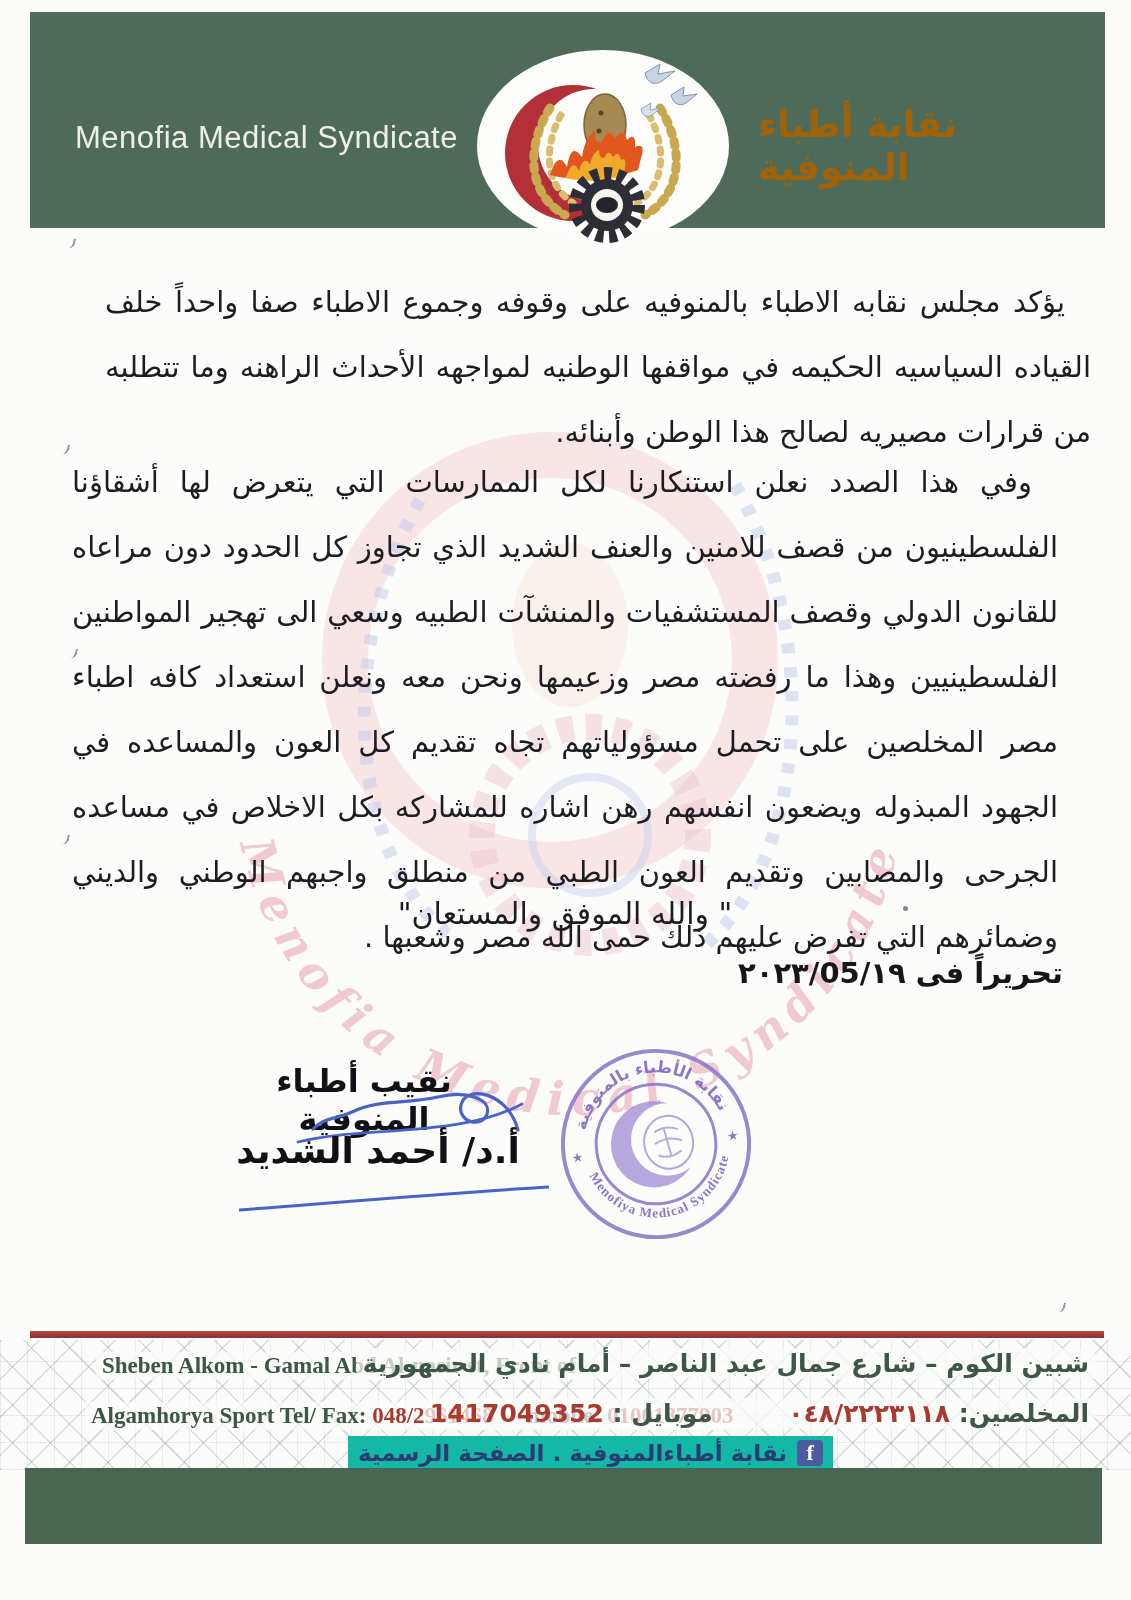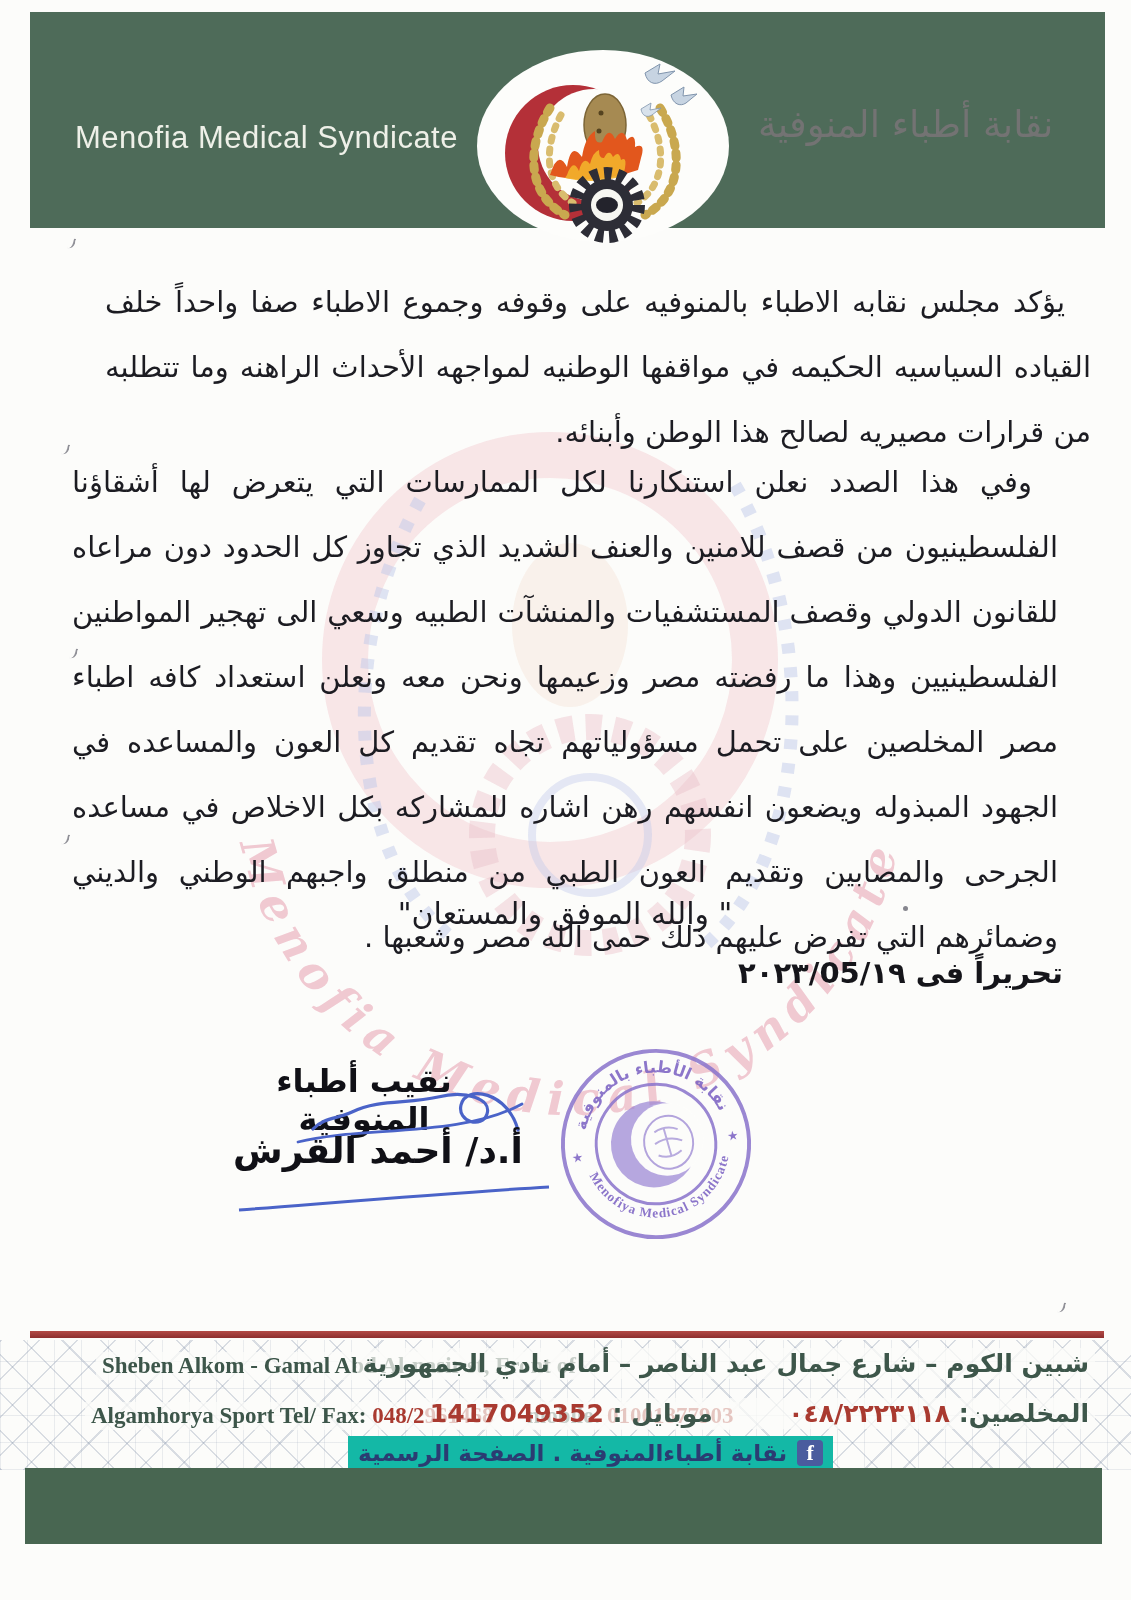--- a/index.html
+++ b/index.html
@@ -13,21 +13,21 @@
 
   
   #header-band { left:30px; top:12px; width:1075px; height:216px; background:#4e6b59; }
   #header-title-en {
     left:75px; top:120px; width:420px;
     font-family:"Liberation Sans", sans-serif; font-size:31px; font-weight:400;
     color:#eef0e8; letter-spacing:.5px;
   }
   #header-title-ar {
     right:33px; top:103px; width:340px; text-align:left;
-    font-size:37px; font-weight:normal; color:#737373; direction:rtl;
+    font-size:37px; font-weight:bold; color:#a16207; direction:rtl;
   }
   #logo-circle {
     left:477px; top:50px; width:252px; height:192px;
     background:#fdfdfb; border-radius:50%;
   }
   #logo-svg { left:495px; top:53px; width:215px; height:195px; }
 
   
   #watermark { left:120px; top:330px; width:900px; height:960px; opacity:.9; pointer-events:none; }
 
@@ -151,21 +151,21 @@
   <div id="paragraph-1" class="abs body-par">يؤكد مجلس نقابه الاطباء بالمنوفيه على وقوفه وجموع الاطباء صفا واحداً خلف القياده السياسيه الحكيمه في مواقفها الوطنيه لمواجهه الأحداث الراهنه وما تتطلبه من قرارات مصيريه لصالح هذا الوطن وأبنائه.</div>
   <div id="paragraph-2" class="abs body-par">وفي هذا الصدد نعلن استنكارنا لكل الممارسات التي يتعرض لها أشقاؤنا الفلسطينيون من قصف للامنين والعنف الشديد الذي تجاوز كل الحدود دون مراعاه للقانون الدولي وقصف المستشفيات والمنشآت الطبيه وسعي الى تهجير المواطنين الفلسطينيين وهذا ما رفضته مصر وزعيمها ونحن معه ونعلن استعداد كافه اطباء مصر المخلصين على تحمل مسؤولياتهم تجاه تقديم كل العون والمساعده في الجهود المبذوله ويضعون انفسهم رهن اشاره للمشاركه بكل الاخلاص في مساعده الجرحى والمصابين وتقديم العون الطبي من منطلق واجبهم الوطني والديني وضمائرهم التي تفرض عليهم ذلك حمى الله مصر وشعبها .</div>
   <div id="closing-quote" class="abs">" والله الموفق والمستعان"</div>
   <div id="date-line" class="abs">تحريراً فى ٢٠٢٣/05/١٩</div>
 
   <div id="sig-title" class="abs">نقيب أطباء المنوفية</div>
   <svg id="sig-script" class="abs" viewBox="0 0 255 78">
     <path d="M238,52 C228,14 186,6 181,27 C177,44 202,51 207,36 C212,21 186,12 158,19 C128,26 98,21 72,34 C58,41 44,39 33,51" fill="none" stroke="#4a63c8" stroke-width="3.2" stroke-linecap="round"></path>
     <path d="M18,64 C80,48 180,60 242,26" fill="none" stroke="#4a63c8" stroke-width="2.8" stroke-linecap="round"></path>
   </svg>
-  <div id="sig-name" class="abs">أ.د/ أحمد القرش</div>
+  <div id="sig-name" class="abs">أ.د/ أحمد الشديد</div>
   <svg id="sig-underline" class="abs" viewBox="0 0 322 38">
     <path d="M6,30 C110,22 230,12 316,7" fill="none" stroke="#4a63c8" stroke-width="3"></path>
   </svg>
 
   <svg id="stamp" class="abs" viewBox="0 0 200 200">
     <defs>
       <path id="stArcTop" d="M 27,100 A 73,73 0 0 1 173,100" fill="none"></path>
       <path id="stArcBottom" d="M 25,100 A 75,75 0 0 0 175,100" fill="none"></path>
     </defs>
     <circle cx="100" cy="100" r="95" fill="none" stroke="#8d77cd" stroke-width="4"></circle>

